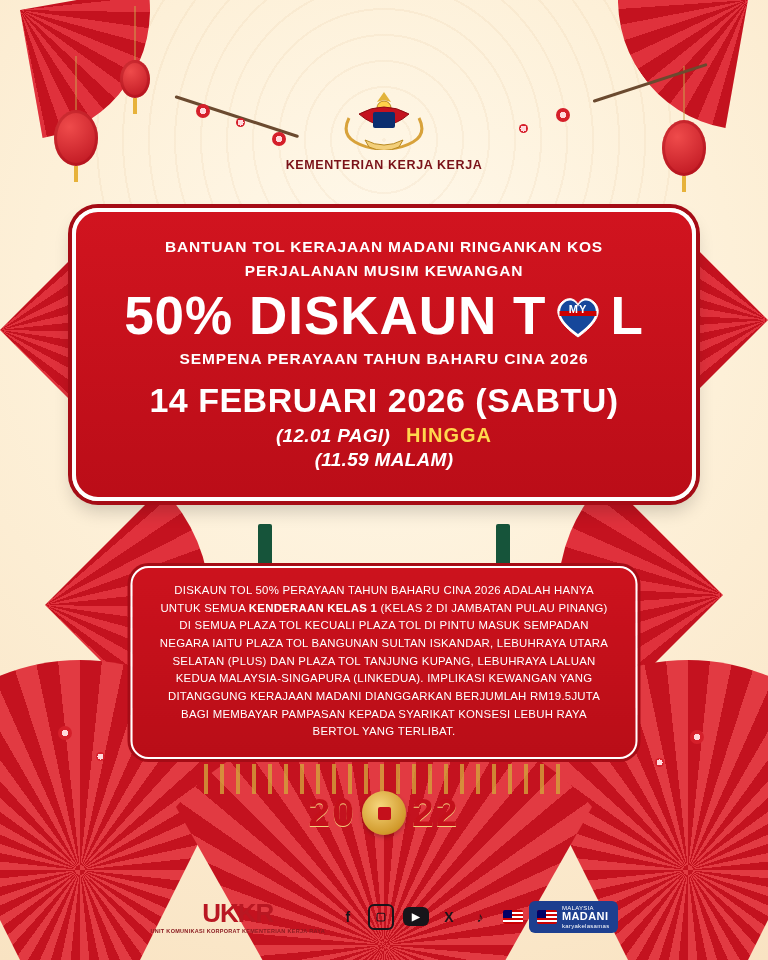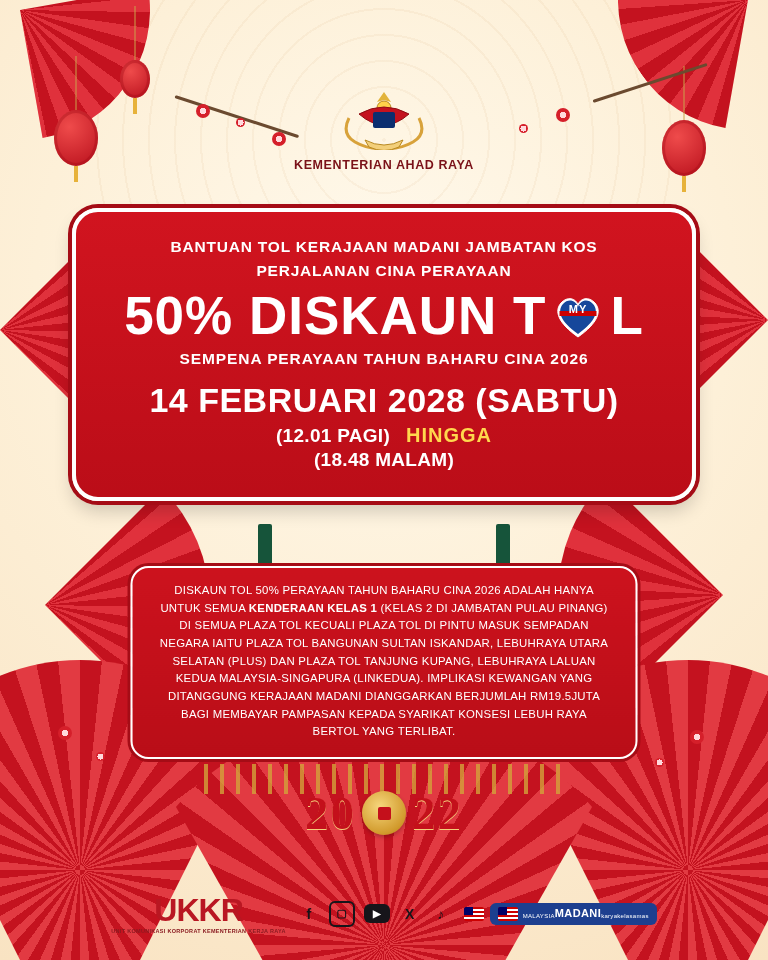--- a/index.html
+++ b/index.html
@@ -101,75 +101,74 @@
     margin:4px 0 1px;display:flex;align-items:center;justify-content:center;gap:4px;
     white-space:nowrap;
   }
   .heart{
     display:inline-block;width:52px;height:48px;position:relative;vertical-align:middle;
     margin:0 2px;
   }
   .heart svg{width:52px;height:48px;display:block;}
   .sub{font-size:15.5px;font-weight:700;letter-spacing:.9px;margin:8px 0 14px;}
   .date{font-size:34px;font-weight:800;letter-spacing:.5px;line-height:1.1;}
-  .time{font-size:19px;font-weight:700;letter-spacing:.3px;margin-top:2px;}
+  .time{font-size:19px;font-weight:700;letter-spacing:.3px;margin-top:2px;font-style:italic;}
   .midrow{display:flex;align-items:baseline;justify-content:center;gap:16px;margin:4px 0 2px;}
   .hingga{color:#ffd84d;font-size:20px;font-weight:800;letter-spacing:1px;}
 
   
   .notewrap{position:absolute;left:50%;transform:translateX(-50%);top:566px;width:507px;}
   .note{
     background:linear-gradient(180deg,#cc121d 0%, #b90d17 100%);
     border:2px solid #fff;border-radius:18px;
     box-shadow:0 0 0 3px #a50c16;
     color:#fff;padding:14px 26px 16px;text-align:center;
     font-size:11.4px;line-height:1.55;letter-spacing:.25px;
   }
   .note b{font-weight:800;}
 
   
   .yearband{
     position:absolute;left:50%;transform:translateX(-50%);top:770px;width:330px;height:86px;
     display:flex;align-items:center;justify-content:center;gap:6px;
   }
   .yearband .y{
-    font-size:47px;font-weight:800;color:#c4101b;letter-spacing:2px;
+    font-size:39px;font-weight:800;color:#c4101b;letter-spacing:2px;
     text-shadow:0 1px 0 #f3cf7a;
-    font-family:Liberation Serif, serif;
   }
   .coin{
     width:44px;height:44px;border-radius:50%;
     background:radial-gradient(circle at 40% 35%, #f6d67c, #d19a2c 70%, #a9731a 100%);
     display:inline-flex;align-items:center;justify-content:center;
     box-shadow:0 2px 4px rgba(0,0,0,.25);
   }
   .coin i{display:block;width:13px;height:13px;background:#c4101b;border-radius:2px;}
   .meander{position:absolute;left:50%;transform:translateX(-50%);top:764px;width:360px;height:30px;
     background:repeating-linear-gradient(90deg,#d3a23a 0 4px, transparent 4px 16px);
     opacity:.8;}
 
   
   .footer{
     position:absolute;left:0;right:0;bottom:26px;
     display:flex;align-items:center;justify-content:center;gap:12px;
   }
   .kkr{display:flex;flex-direction:column;align-items:center;line-height:1;}
-  .kkr .mark{font-size:32px;font-weight:800;color:#b91722;letter-spacing:-1px;}
+  .kkr .mark{font-size:26px;font-weight:800;color:#b91722;letter-spacing:-1px;}
   .kkr .cap{font-size:5.5px;color:#8a1a20;letter-spacing:.3px;margin-top:3px;font-weight:700;}
   .socials{display:flex;align-items:center;gap:9px;}
   .sic{width:22px;height:22px;display:inline-flex;align-items:center;justify-content:center;
     color:#17151a;font-size:14px;font-weight:800;}
   .sic.box{border:2.5px solid #17151a;border-radius:6px;font-size:11px;}
   .sic.yt{background:#17151a;color:#fff;border-radius:6px;width:26px;height:19px;font-size:10px;}
   .madani{display:flex;align-items:center;gap:6px;}
   .mbadge{
     background:#1d3f8f;color:#fff;border-radius:6px;padding:4px 8px;
     display:flex;align-items:center;gap:5px;
   }
-  .mbadge .mtxt{display:flex;line-height:1.05;align-items:flex-end;}
+  .mbadge .mtxt{display:flex;flex-direction:column;line-height:1.05;}
   .mbadge .m1{font-size:11px;font-weight:800;letter-spacing:.4px;}
   .mbadge .m2{font-size:6px;letter-spacing:.3px;}
   .jalur{width:20px;height:14px;background:
     repeating-linear-gradient(180deg,#cc0001 0 2px,#fff 2px 4px);
     border-radius:2px;position:relative;overflow:hidden;}
   .jalur:after{content:"";position:absolute;left:0;top:0;width:9px;height:8px;background:#010066;}
 </style>
 </head>
 <body>
 
@@ -207,53 +206,53 @@
     <svg viewBox="0 0 110 62" width="110" height="62" aria-hidden="true">
       <path d="M55 4 L62 14 L55 12 L48 14 Z" fill="#e2b33a"></path>
       <circle cx="55" cy="20" r="7" fill="#ffd24a" stroke="#b8881f"></circle>
       <path d="M30 26 q25 -14 50 0 q-25 22 -50 0 Z" fill="#c4121f" stroke="#8e0d14"></path>
       <rect x="44" y="24" width="22" height="16" rx="2" fill="#0b2e6f"></rect>
       <path d="M20 30 q-8 16 6 24 q14 8 29 6" fill="none" stroke="#d8a23a" stroke-width="3"></path>
       <path d="M90 30 q8 16 -6 24 q-14 8 -29 6" fill="none" stroke="#d8a23a" stroke-width="3"></path>
       <path d="M36 52 q19 10 38 0 l-4 7 q-15 7 -30 0 Z" fill="#f3cf7a" stroke="#b8881f"></path>
     </svg>
   </div>
-  <div class="ministry">KEMENTERIAN AHAD RAYA</div>
+  <div class="ministry">KEMENTERIAN KERJA KERJA</div>
 
   <div class="posts">
     <div class="post a"></div>
     <div class="post b"></div>
   </div>
 
   <div class="signwrap">
     <div class="sign">
-      <div class="hl1">BANTUAN TOL KERAJAAN MADANI JAMBATAN KOS</div>
-      <div class="hl1" style="margin-top:-4px;">PERJALANAN CINA PERAYAAN</div>
+      <div class="hl1">BANTUAN TOL KERAJAAN MADANI RINGANKAN KOS</div>
+      <div class="hl1" style="margin-top:-4px;">PERJALANAN MUSIM KEWANGAN</div>
 
       <div class="headline">
         <span>50% DISKAUN T</span>
         <span class="heart">
           <svg viewBox="0 0 52 48" aria-hidden="true">
             <path d="M26 46 C6 32 2 20 9 12 C15 5 24 7 26 14 C28 7 37 5 43 12 C50 20 46 32 26 46 Z" fill="#ffffff" stroke="#ffffff"></path>
             <path d="M26 43 C8 30 5 20 11 13 C16 7 24 9 26 16 C28 9 36 7 41 13 C47 20 44 30 26 43 Z" fill="#16479b"></path>
             <path d="M7.5 20 h37 v5 h-37 z" fill="#cc0001"></path>
             <text x="26" y="22" text-anchor="middle" font-size="11" font-weight="bold" fill="#ffffff" font-family="Liberation Sans, sans-serif">MY</text>
           </svg>
         </span>
         <span>L</span>
       </div>
 
       <div class="sub">SEMPENA PERAYAAN TAHUN BAHARU CINA 2026</div>
 
-      <div class="date">14 FEBRUARI 2028 (SABTU)</div>
+      <div class="date">14 FEBRUARI 2026 (SABTU)</div>
       <div class="midrow">
         <span class="time">(12.01 PAGI)</span>
         <span class="hingga">HINGGA</span>
       </div>
-      <div class="time">(18.48 MALAM)</div>
+      <div class="time">(11.59 MALAM)</div>
     </div>
   </div>
 
   <div class="notewrap">
     <div class="note">
       <span>DISKAUN TOL 50% PERAYAAN TAHUN BAHARU CINA 2026 ADALAH HANYA UNTUK SEMUA </span><b>KENDERAAN KELAS 1</b><span> (KELAS 2 DI JAMBATAN PULAU PINANG) DI SEMUA PLAZA TOL KECUALI PLAZA TOL DI PINTU MASUK SEMPADAN NEGARA IAITU PLAZA TOL BANGUNAN SULTAN ISKANDAR, LEBUHRAYA UTARA SELATAN (PLUS) DAN PLAZA TOL TANJUNG KUPANG, LEBUHRAYA LALUAN KEDUA MALAYSIA-SINGAPURA (LINKEDUA). IMPLIKASI KEWANGAN YANG DITANGGUNG KERAJAAN MADANI DIANGGARKAN BERJUMLAH RM19.5JUTA BAGI MEMBAYAR PAMPASAN KEPADA SYARIKAT KONSESI LEBUH RAYA BERTOL YANG TERLIBAT.</span>
     </div>
   </div>
 
   <div class="meander"></div>

